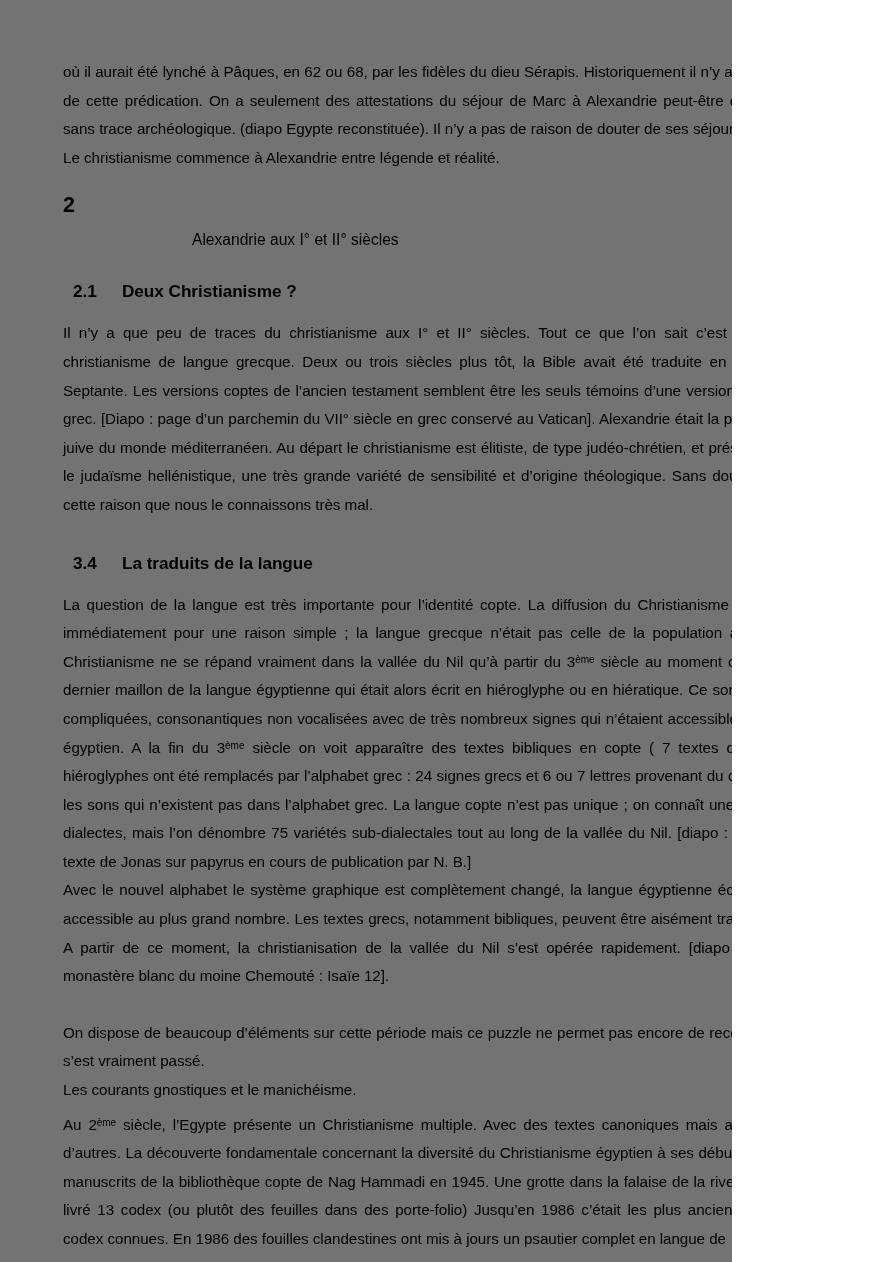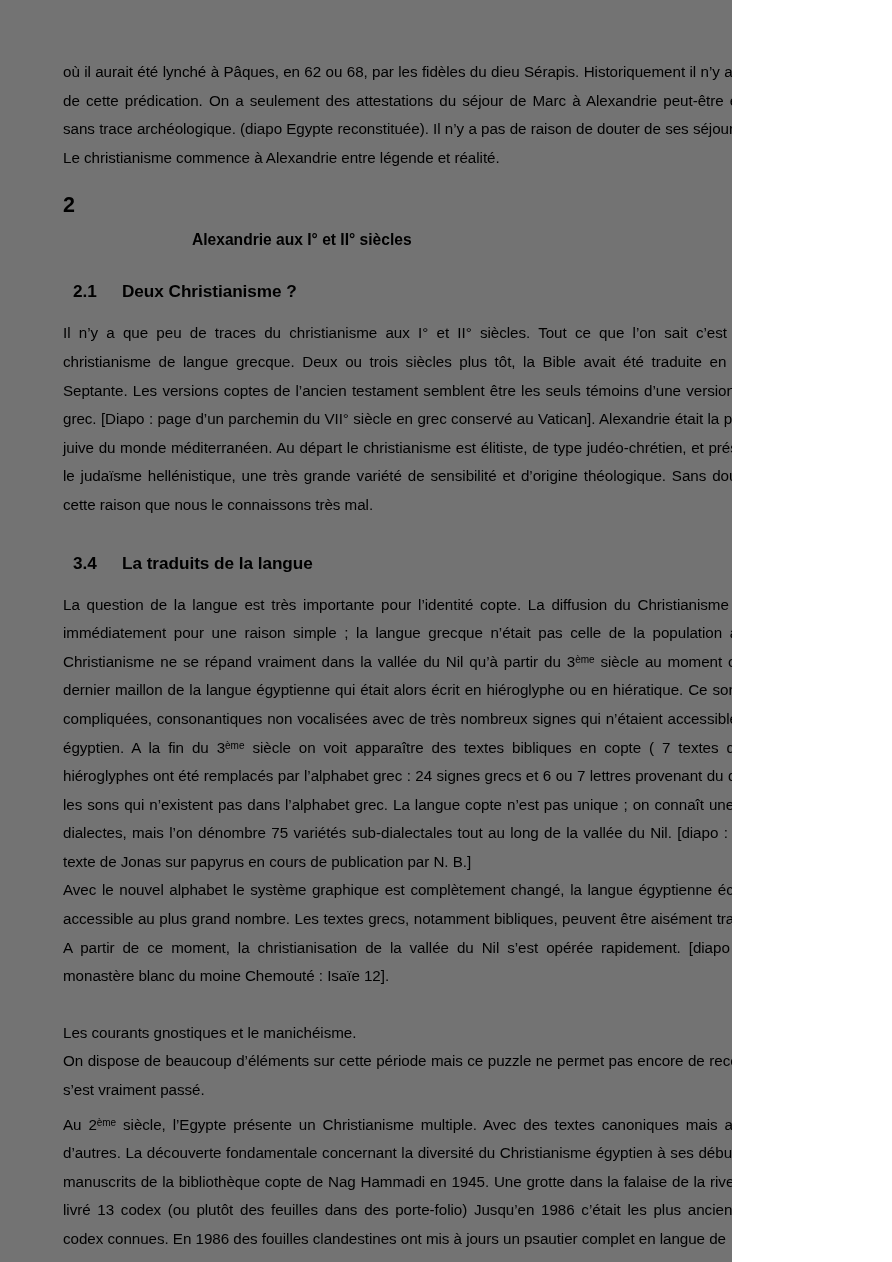--- a/index.html
+++ b/index.html
@@ -61,21 +61,20 @@
   h2.h-sub .num {
     width: 49px;
     flex: 0 0 49px;
   }
   .subtitle {
     margin: 0;
     font-size: 15.6px;
     line-height: 28px;
     padding-left: 129px;
     text-align: left;
-    font-weight: bold;
   }
   sup {
     font-size: 0.66em;
     vertical-align: 0.42em;
     line-height: 0;
   }
   .sp-after-intro { height: 18px; }
   .sp-after-main-title { height: 6px; }
   .sp-after-subtitle { height: 14px; }
   .sp-after-h21 { height: 5px; }
@@ -126,22 +125,22 @@
     <p class="body-text"><span>La question de la langue est très importante pour l’identité copte. La diffusion du Christianisme ne se fait pas immédiatement pour une raison simple ; la langue grecque n’était pas celle de la population autochtone. Le Christianisme ne se répand vraiment dans la vallée du Nil qu’à partir du 3</span><sup>ème</sup><span> siècle au moment où s’observe le dernier maillon de la langue égyptienne qui était alors écrit en hiéroglyphe ou en hiératique. Ce sont des écritures compliquées, consonantiques non vocalisées avec de très nombreux signes qui n’étaient accessibles qu’au clergé égyptien. A la fin du 3</span><sup>ème</sup><span> siècle on voit apparaître des textes bibliques en copte ( 7 textes de l’AT) où les hiéroglyphes ont été remplacés par l’alphabet grec : 24 signes grecs et 6 ou 7 lettres provenant du démotique pour les sons qui n’existent pas dans l’alphabet grec. La langue copte n’est pas unique ; on connaît une quinzaines de dialectes, mais l’on dénombre 75 variétés sub-dialectales tout au long de la vallée du Nil. [diapo : Vatican copte9 texte de Jonas sur papyrus en cours de publication par N. B.]</span></p>
 
     <p class="body-text">Avec le nouvel alphabet le système graphique est complètement changé, la langue égyptienne écrite est rendue accessible au plus grand nombre. Les textes grecs, notamment bibliques, peuvent être aisément traduits en copte. A partir de ce moment, la christianisation de la vallée du Nil s’est opérée rapidement. [diapo parchemin du monastère blanc du moine Chemouté : Isaïe 12].</p>
 
 
     <div class="sp-before-h23"></div>
 
 
     <div class="sp-after-h23"></div>
 
+    <p class="body-text">On dispose de beaucoup d’éléments sur cette période mais ce puzzle ne permet pas encore de reconstituer ce qui s’est vraiment passé.</p>
+
     <p class="body-text last-natural">Les courants gnostiques et le manichéisme.</p>
-
-    <p class="body-text">On dispose de beaucoup d’éléments sur cette période mais ce puzzle ne permet pas encore de reconstituer ce qui s’est vraiment passé.</p>
 
     <div class="sp-para-sm"></div>
 
     <p class="body-text"><span>Au 2</span><sup>ème</sup><span> siècle, l’Egypte présente un Christianisme multiple. Avec des textes canoniques mais aussi beaucoup d’autres. La découverte fondamentale concernant la diversité du Christianisme égyptien à ses débuts est celle des manuscrits de la bibliothèque copte de Nag Hammadi en 1945. Une grotte dans la falaise de la rive ouest du Nil a livré 13 codex (ou plutôt des feuilles dans des porte-folio) Jusqu’en 1986 c’était les plus anciennes formes de codex connues. En 1986 des fouilles clandestines ont mis à jours un psautier complet en langue de</span></p>
 
   </div>
 </div>
 
 </body></html>

